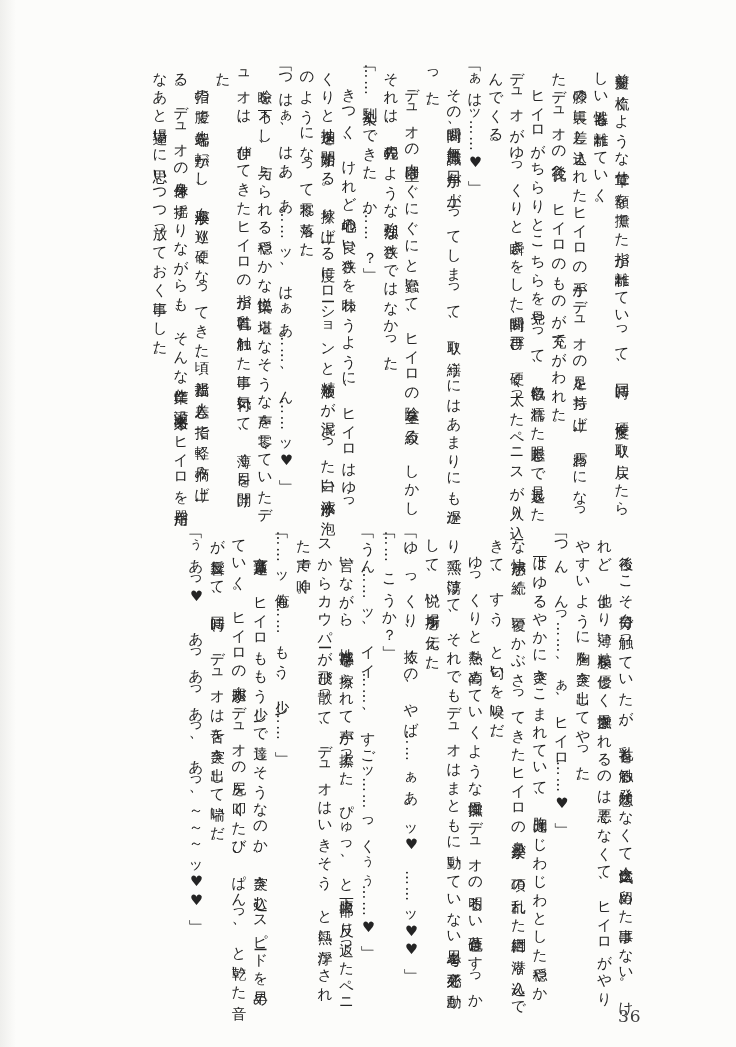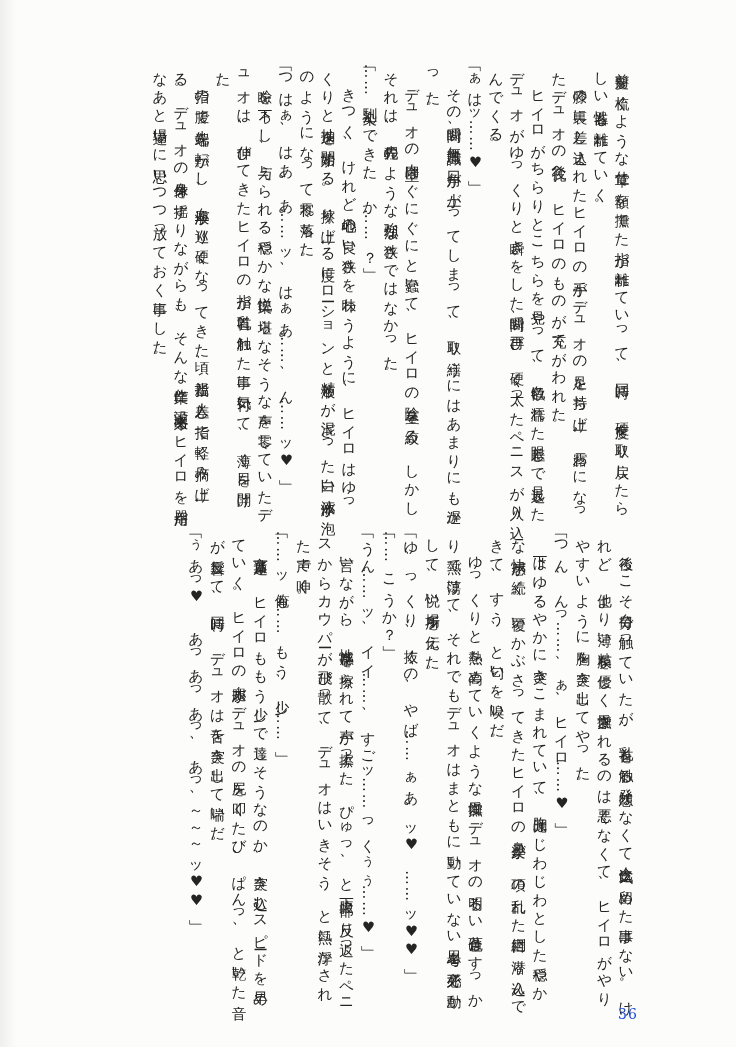--- a/index.html
+++ b/index.html
@@ -42,23 +42,23 @@
   .block-bottom {
     top: 529px;
     right: 99px;
     height: 484px;
     line-height: 21.5px;
   }
   .page-number {
     position: absolute;
     left: 618px;
     top: 1006px;
-    font-size: 14px;
+    font-size: 17px;
     letter-spacing: 1px;
-    color: #1d4ed8;
+    color: #404040;
     text-align: center;
   }
 </style>
 </head>
 <body>
 
 <div class="page">
   <div class="edge-shade"></div>
 
   <div class="vblock block-top">

